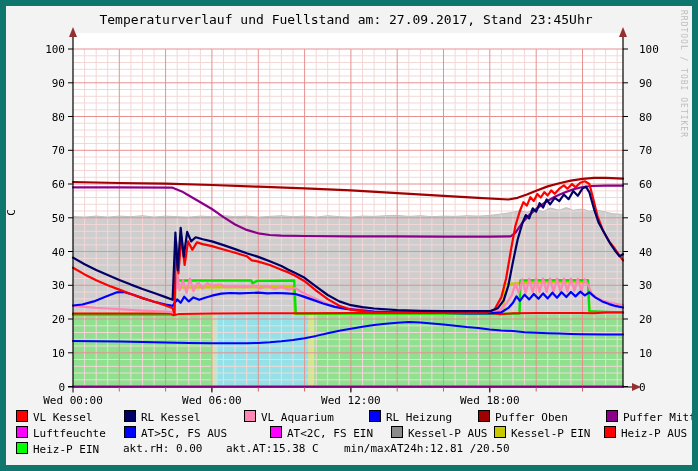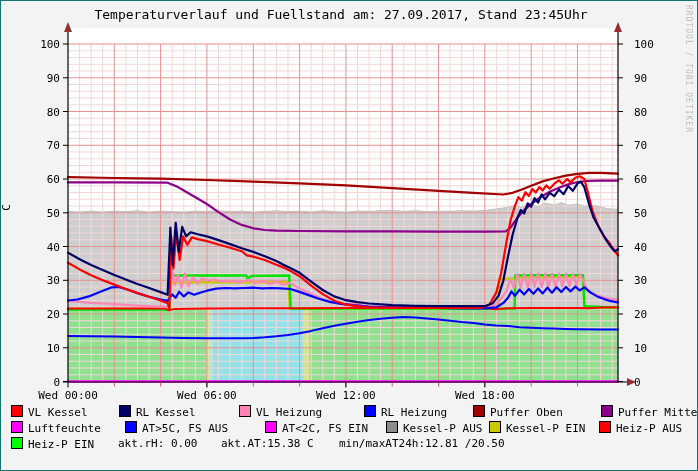--- a/index.html
+++ b/index.html
@@ -1,17 +1,17 @@
 <!DOCTYPE html>
 <html><head>
 <meta charset="utf-8">
 <style>
   html,body{margin:0;padding:0;background:#ffffff;}
   #rrd{position:relative;width:698px;height:471px;background:#f3f3f3;
-       border:1px solid #0f766e;box-sizing:border-box;overflow:hidden;
+       border:6px solid #0f766e;box-sizing:border-box;overflow:hidden;
        font-family:"DejaVu Sans Mono",monospace;}
   #rrd .title{position:absolute;top:6px;left:0;width:680px;text-align:center;
        font-size:13px;color:#000;white-space:pre;}
   #chart{position:absolute;top:0;left:0;}
   svg text.ax{font-family:"DejaVu Sans Mono",monospace;font-size:11px;fill:#000;}
   .watermark{position:absolute;top:4px;right:4px;color:#bdbdbd;font-size:8px;
        letter-spacing:1px;writing-mode:vertical-rl;white-space:pre;}
   .yunit{position:absolute;left:2px;top:200px;font-size:11px;color:#000;
        transform:rotate(-90deg);}
   .lrow{position:absolute;left:0;width:698px;height:15px;font-size:11px;color:#000;text-align:right;}
@@ -213,29 +213,29 @@
       <line x1="344.9" y1="381.5" x2="344.9" y2="386.5" stroke="#000000" stroke-width="1"></line>
       <text x="344.9" y="397.5" text-anchor="middle" class="ax">Wed 12:00</text>
       <line x1="483.8" y1="381.5" x2="483.8" y2="386.5" stroke="#000000" stroke-width="1"></line>
       <text x="483.8" y="397.5" text-anchor="middle" class="ax">Wed 18:00</text>
     </svg>
   <div class="watermark">RRDTOOL / TOBI OETIKER</div>
 
   <div class="lrow" style="top:404px">
     <span class="li" style="left:10px"><i class="sw" style="background: rgb(255, 0, 0);"></i><span>VL Kessel</span></span>
     <span class="li" style="left:118px"><i class="sw" style="background: rgb(0, 0, 102);"></i><span>RL Kessel</span></span>
-    <span class="li" style="left:238px"><i class="sw" style="background: rgb(255, 133, 181);"></i><span>VL Heizung</span></span>
+    <span class="li" style="left:238px"><i class="sw" style="background: rgb(255, 133, 181);"></i><span>VL Aquarium</span></span>
     <span class="li" style="left:363px"><i class="sw" style="background: rgb(0, 0, 255);"></i><span>RL Heizung</span></span>
     <span class="li" style="left:472px"><i class="sw" style="background: rgb(160, 0, 0);"></i><span>Puffer Oben</span></span>
     <span class="li" style="left:600px"><i class="sw" style="background: rgb(139, 0, 139);"></i><span>Puffer Mitte</span></span>
   </div>
 
   <div class="lrow" style="top:420px">
     <span class="li" style="left:10px"><i class="sw" style="background: rgb(255, 0, 255);"></i><span>Luftfeuchte</span></span>
-    <span class="li" style="left:124px"><i class="sw" style="background: rgb(0, 0, 255);"></i><span>AT&gt;5C, FS AUS</span></span>
+    <span class="li" style="left:118px"><i class="sw" style="background: rgb(0, 0, 255);"></i><span>AT&gt;5C, FS AUS</span></span>
     <span class="li" style="left:264px"><i class="sw" style="background: rgb(255, 0, 255);"></i><span>AT&lt;2C, FS EIN</span></span>
     <span class="li" style="left:385px"><i class="sw" style="background: rgb(140, 140, 140);"></i><span>Kessel-P AUS</span></span>
     <span class="li" style="left:488px"><i class="sw" style="background: rgb(201, 201, 0);"></i><span>Kessel-P EIN</span></span>
     <span class="li" style="left:598px"><i class="sw" style="background: rgb(255, 0, 0);"></i><span>Heiz-P AUS</span></span>
   </div>
 
   <div class="lrow" style="top:436px">
     <span class="li" style="left:10px"><i class="sw" style="background: rgb(0, 255, 0);"></i><span>Heiz-P EIN</span></span>
     <span class="lt" style="left:117px">akt.rH: 0.00</span>
     <span class="lt" style="left:220px">akt.AT:15.38 C</span>

